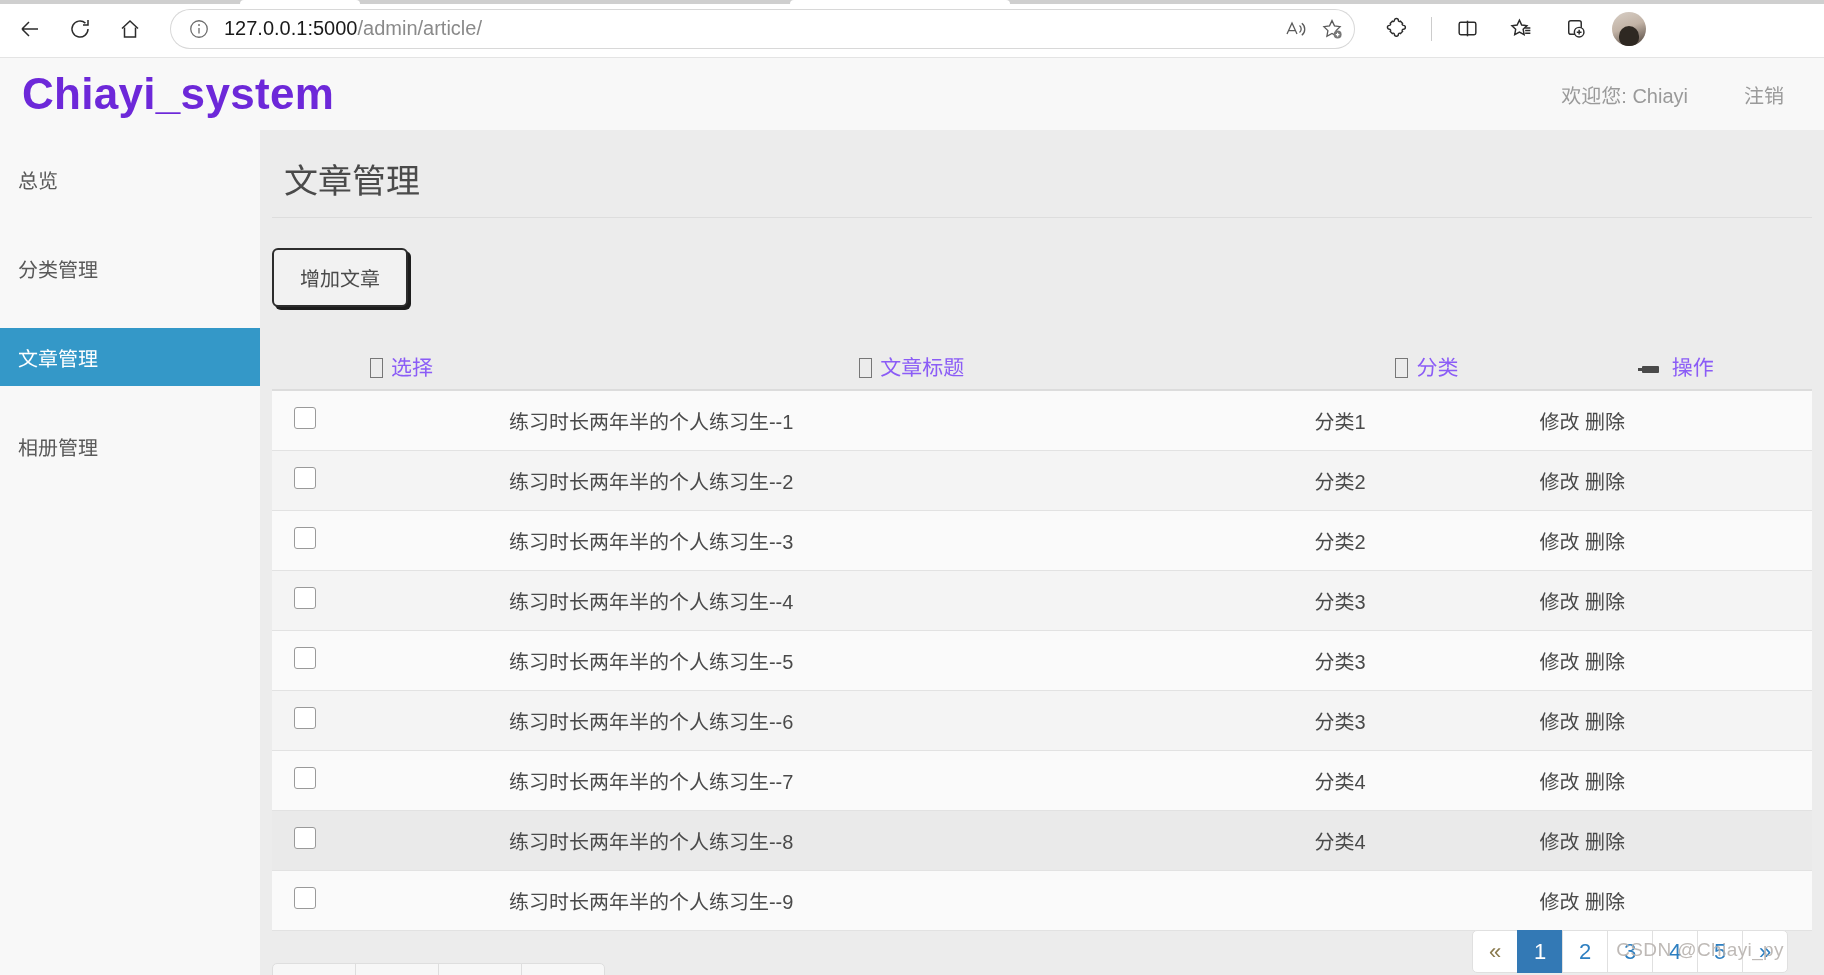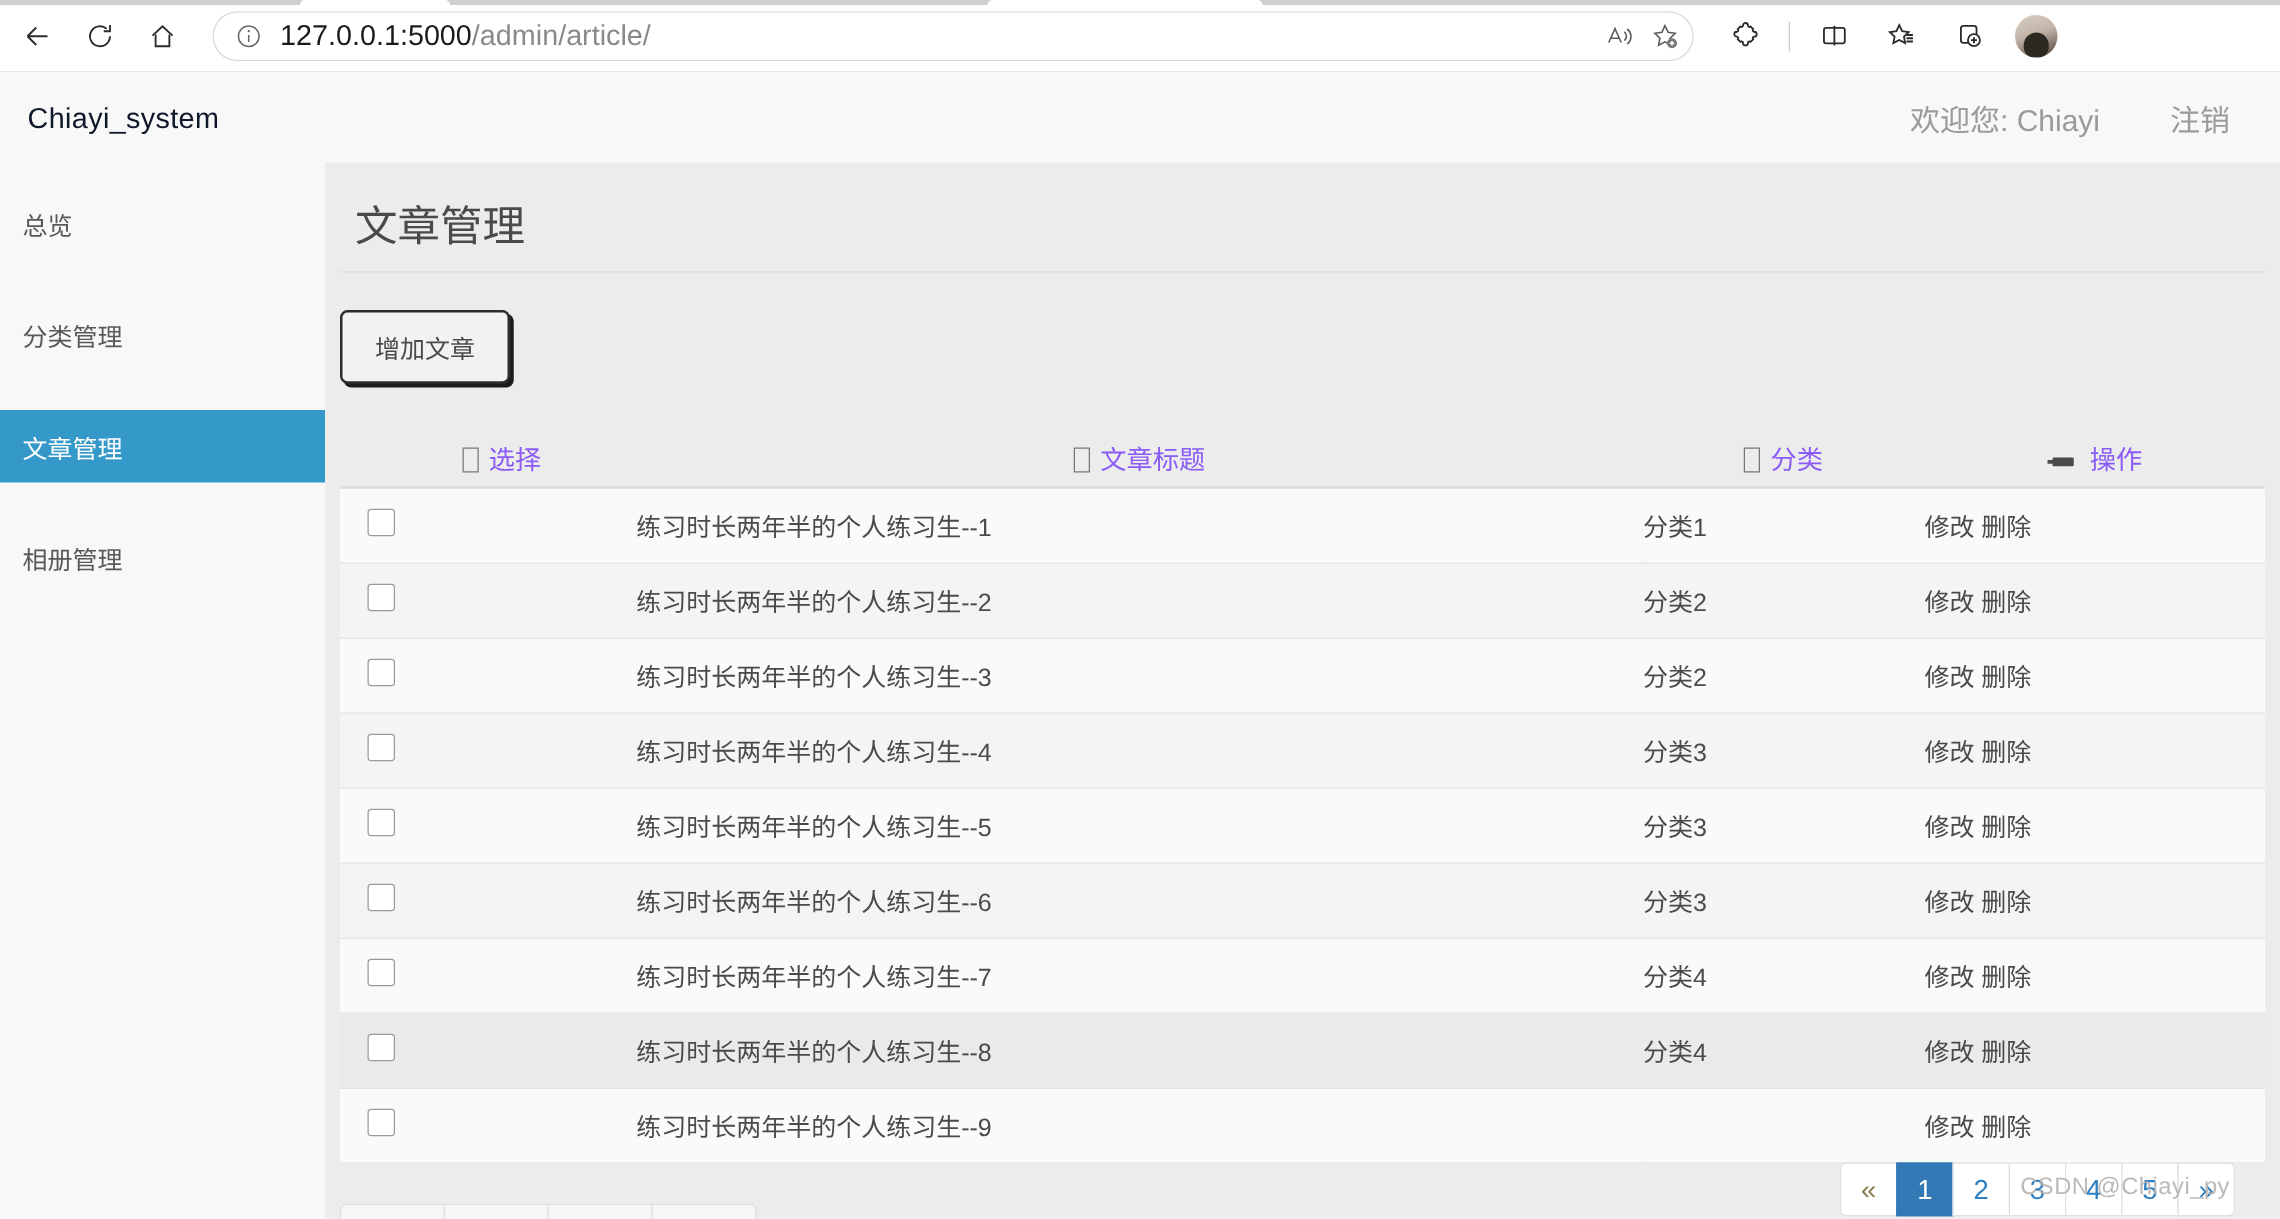--- a/index.html
+++ b/index.html
@@ -38,21 +38,21 @@
 
   .omnibox {
     flex: none; margin-left: 20px; width: 1185px; height: 40px;
     background: #ffffff; border-radius: 20px;
     display: flex; align-items: center; padding: 0 6px 0 16px;
     box-shadow: 0 0 0 1px #d8d8d8 inset;
   }
   .omnibox .info-icon { flex: none; width: 26px; height: 26px;
     display: flex; align-items: center; justify-content: center; }
   .omnibox .url-text {
-    flex: 1; margin-left: 12px; font-size: 23px; color: #8a8a8a;
+    flex: 1; margin-left: 12px; font-size: 20px; color: #8a8a8a;
     white-space: nowrap; overflow: hidden;
   }
   .omnibox .url-text .host { color: #1a1a1a; }
   .omni-action {
     width: 34px; height: 34px; flex: none; margin-left: 2px;
     display: flex; align-items: center; justify-content: center;
     border-radius: 5px; cursor: pointer;
   }
   .toolbar-right { display: flex; align-items: center; margin-left: 14px; }
   .tb-btn {
@@ -73,23 +73,23 @@
   }
 
   
   .app { position: relative; width: 1824px; height: 917px; background: #f8f8f8; }
 
   .app-header {
     height: 72px; display: flex; align-items: center;
     justify-content: space-between; padding: 0 40px 0 22px;
     background: #f8f8f8;
   }
-  .brand { font-size: 23px; color: #0f172a; font-weight: 400; letter-spacing: .3px; }
+  .brand { font-size: 44px; color: #6d28d9; font-weight: 700; letter-spacing: .3px; }
   .header-right { display: flex; align-items: center; gap: 56px; }
-  .header-right span { font-size: 24px; color: #9a9a9a; cursor: pointer; }
+  .header-right span { font-size: 20px; color: #9a9a9a; cursor: pointer; }
 
   .body-row { display: flex; height: 845px; }
 
   .sidebar { width: 260px; background: #f8f8f8; flex: none; padding-top: 20px; }
   .side-item {
     height: 58px; display: flex; align-items: center;
     padding-left: 18px; font-size: 20px; color: #595959; cursor: pointer;
     margin-bottom: 31px;
   }
   .side-item.active { background: #3498c8; color: #ffffff; }

